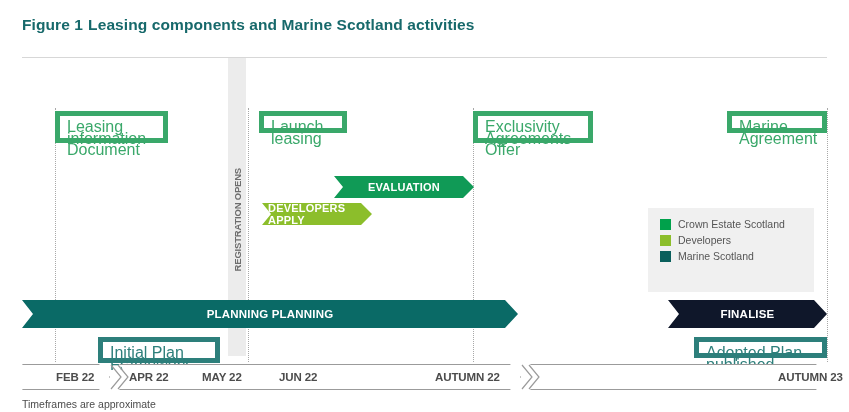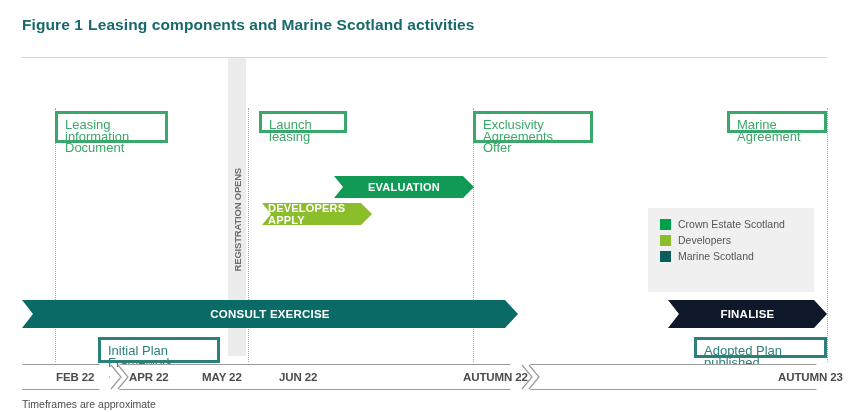--- a/index.html
+++ b/index.html
@@ -72,24 +72,24 @@
   
   .guide {
     position: absolute;
     width: 1px;
     border-left: 1px dotted #a8a8a8;
   }
 
   
   .milestone-box {
     position: absolute;
-    border: 3px solid #0f766e;
+    border: 5px solid #0f766e;
     background: #ffffff;
     color: #3aa86a;
-    font-size: 13px;
+    font-size: 16px;
     line-height: 11.5px;
     padding: 5px 7px 3px 7px;
     box-sizing: border-box;
     white-space: pre-line;
   }
   .milestone-box.teal {
     border-color: #2d7f7b;
     color: #2d7f7b;
   }
 
@@ -275,21 +275,21 @@
         <span class="key-label">Developers</span>
       </div>
       <div class="key-row">
         <span class="key-swatch" style="background: rgb(10, 95, 92);"></span>
         <span class="key-label">Marine Scotland</span>
       </div>
     </div>
 </div>
 
 <div id="process-bar">
-    <div class="process-seg first" style="left: 0px; width: 496px; background: rgb(10, 106, 102);">CONSULT EXERCISE</div>
+    <div class="process-seg first" style="left: 0px; width: 496px; background: rgb(10, 106, 102);">PLANNING PLANNING</div>
     <div class="process-seg" style="left: 646px; width: 159px; background: #0f172a;">FINALISE</div>
   </div>
 
 <div id="timeline-axis">
     <div class="axis-seg" style="left: 0px; width: 88px;"></div>
     <div class="axis-seg" style="left: 97px; width: 402px;"></div>
     <div class="axis-seg" style="left: 508px; width: 297px;"></div>
   </div>
 <div id="timeline-extras">
     <div class="axis-chevron" style="left: 110px;"><svg width="12" height="26" viewBox="0 0 12 26">
@@ -301,17 +301,17 @@
     <div class="axis-chevron" style="left: 521px;"><svg width="12" height="26" viewBox="0 0 12 26">
         <path d="M1 1 L11 13 L1 25" fill="none" stroke="#9b9b9b" stroke-width="1.2"></path>
       </svg></div>
     <div class="axis-chevron" style="left: 528px;"><svg width="12" height="26" viewBox="0 0 12 26">
         <path d="M1 1 L11 13 L1 25" fill="none" stroke="#9b9b9b" stroke-width="1.2"></path>
       </svg></div>
     <div class="axis-label" style="left: 56px;">FEB 22</div>
     <div class="axis-label" style="left: 129px;">APR 22</div>
     <div class="axis-label" style="left: 202px;">MAY 22</div>
     <div class="axis-label" style="left: 279px;">JUN 22</div>
-    <div class="axis-label" style="left: 435px; margin-left: 28px;">AUTUMN 22</div>
+    <div class="axis-label" style="left: 435px;">AUTUMN 22</div>
     <div class="axis-label" style="left: 778px;">AUTUMN 23</div>
   </div>
 
 <div id="footnote">Timeframes are approximate</div>
 
 </body></html>

